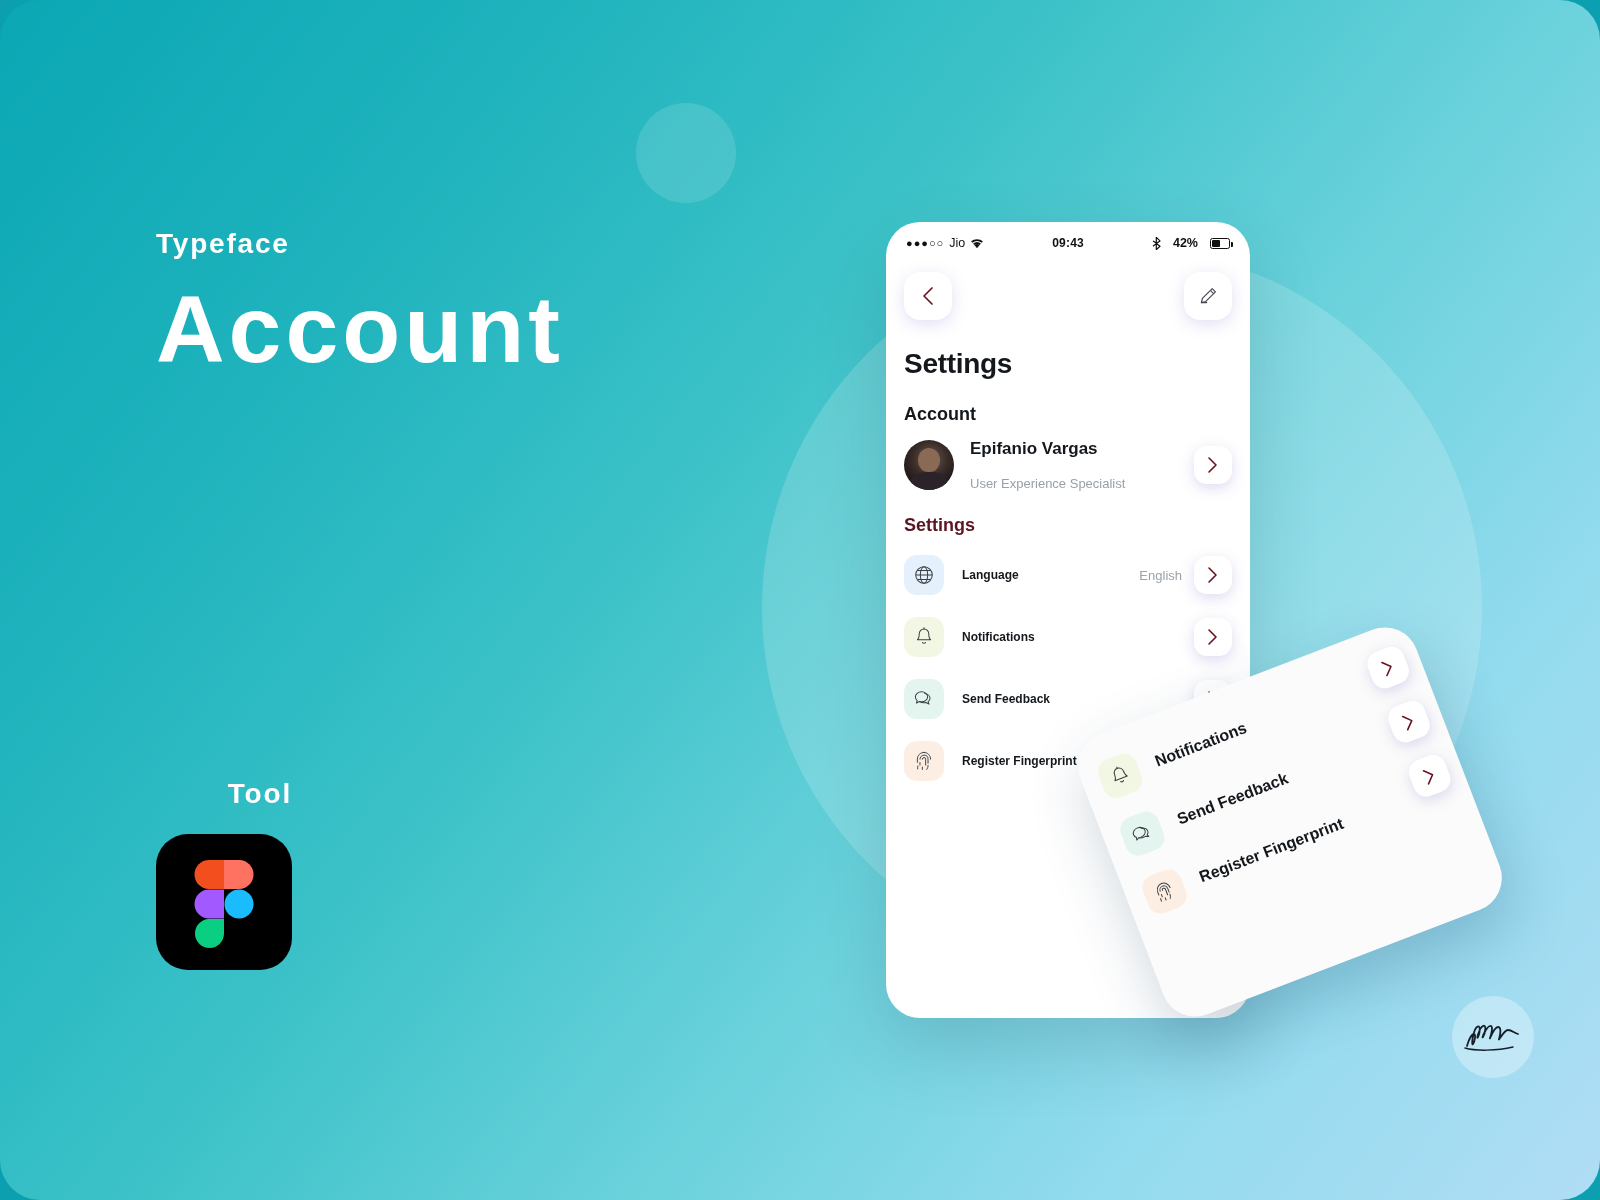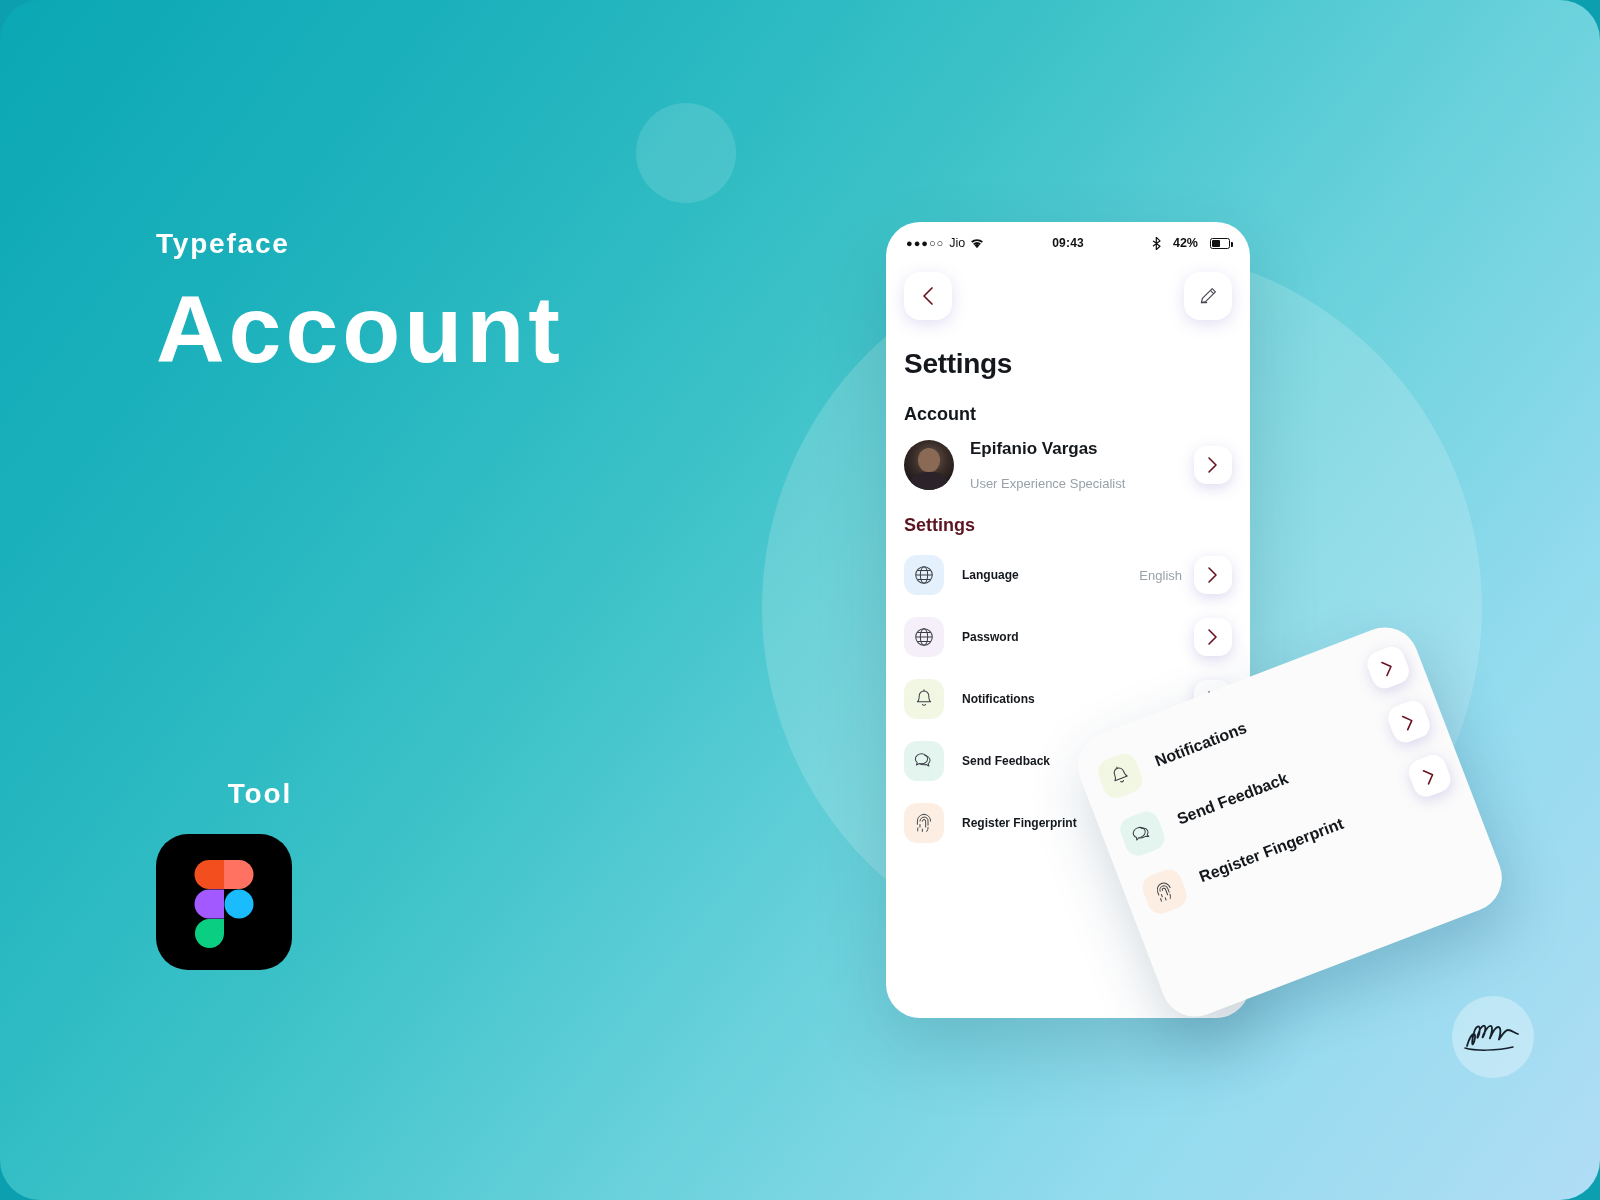--- a/index.html
+++ b/index.html
@@ -272,37 +272,20 @@
           <div class="li-value">English</div>
           <div class="li-chev-wrap has-value">
             <div class="chevbtn">
               <svg width="12" height="18" viewBox="0 0 12 18">
                 <path d="M2 2l7 7-7 7" stroke="#6b1220" stroke-width="1.6" fill="none" stroke-linecap="round" stroke-linejoin="round"></path>
               </svg>
             </div>
           </div>
         </div>
         <div class="list-item">
-          <div class="li-icon" style="background: rgb(244, 239, 248);">
-            <svg width="22" height="22" viewBox="0 0 24 24">
-              <circle cx="12" cy="12" r="9" stroke="#3a3f45" stroke-width="1.1" fill="none"></circle>
-              <ellipse cx="12" cy="12" rx="4" ry="9" stroke="#3a3f45" stroke-width="1.1" fill="none"></ellipse>
-              <path d="M3 12h18M4.6 7h14.8M4.6 17h14.8" stroke="#3a3f45" stroke-width="1.1" fill="none"></path>
-            </svg>
-          </div>
-          <div class="li-label">Password</div>
-          <div class="li-chev-wrap">
-            <div class="chevbtn">
-              <svg width="12" height="18" viewBox="0 0 12 18">
-                <path d="M2 2l7 7-7 7" stroke="#6b1220" stroke-width="1.6" fill="none" stroke-linecap="round" stroke-linejoin="round"></path>
-              </svg>
-            </div>
-          </div>
-        </div>
-        <div class="list-item">
           <div class="li-icon" style="background: rgb(242, 247, 228);">
             <svg width="22" height="22" viewBox="0 0 24 24">
               <path d="M12 3.2a5.2 5.2 0 0 0-5.2 5.2c0 5-2 6.6-2 6.6h14.4s-2-1.6-2-6.6A5.2 5.2 0 0 0 12 3.2Z" stroke="#3a3f45" stroke-width="1.1" fill="none" stroke-linejoin="round"></path>
               <path d="M10.3 18a2 2 0 0 0 3.4 0" stroke="#3a3f45" stroke-width="1.1" fill="none" stroke-linecap="round"></path>
               <path d="M12 3.2V1.8" stroke="#3a3f45" stroke-width="1.1" stroke-linecap="round"></path>
             </svg>
           </div>
           <div class="li-label">Notifications</div>
           <div class="li-chev-wrap">
             <div class="chevbtn">

